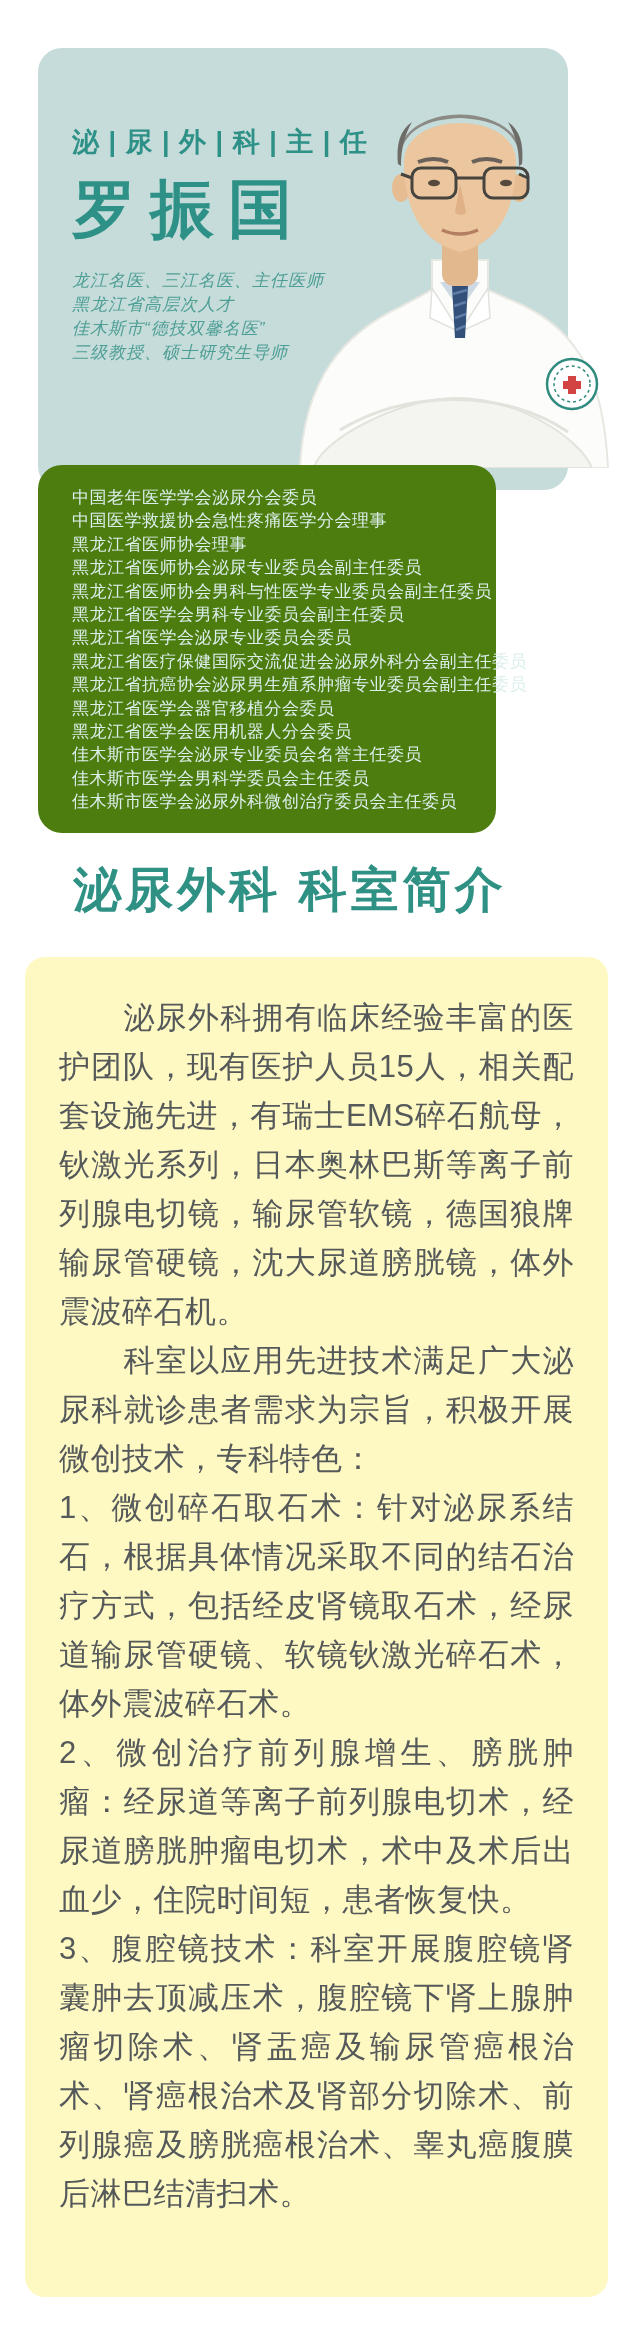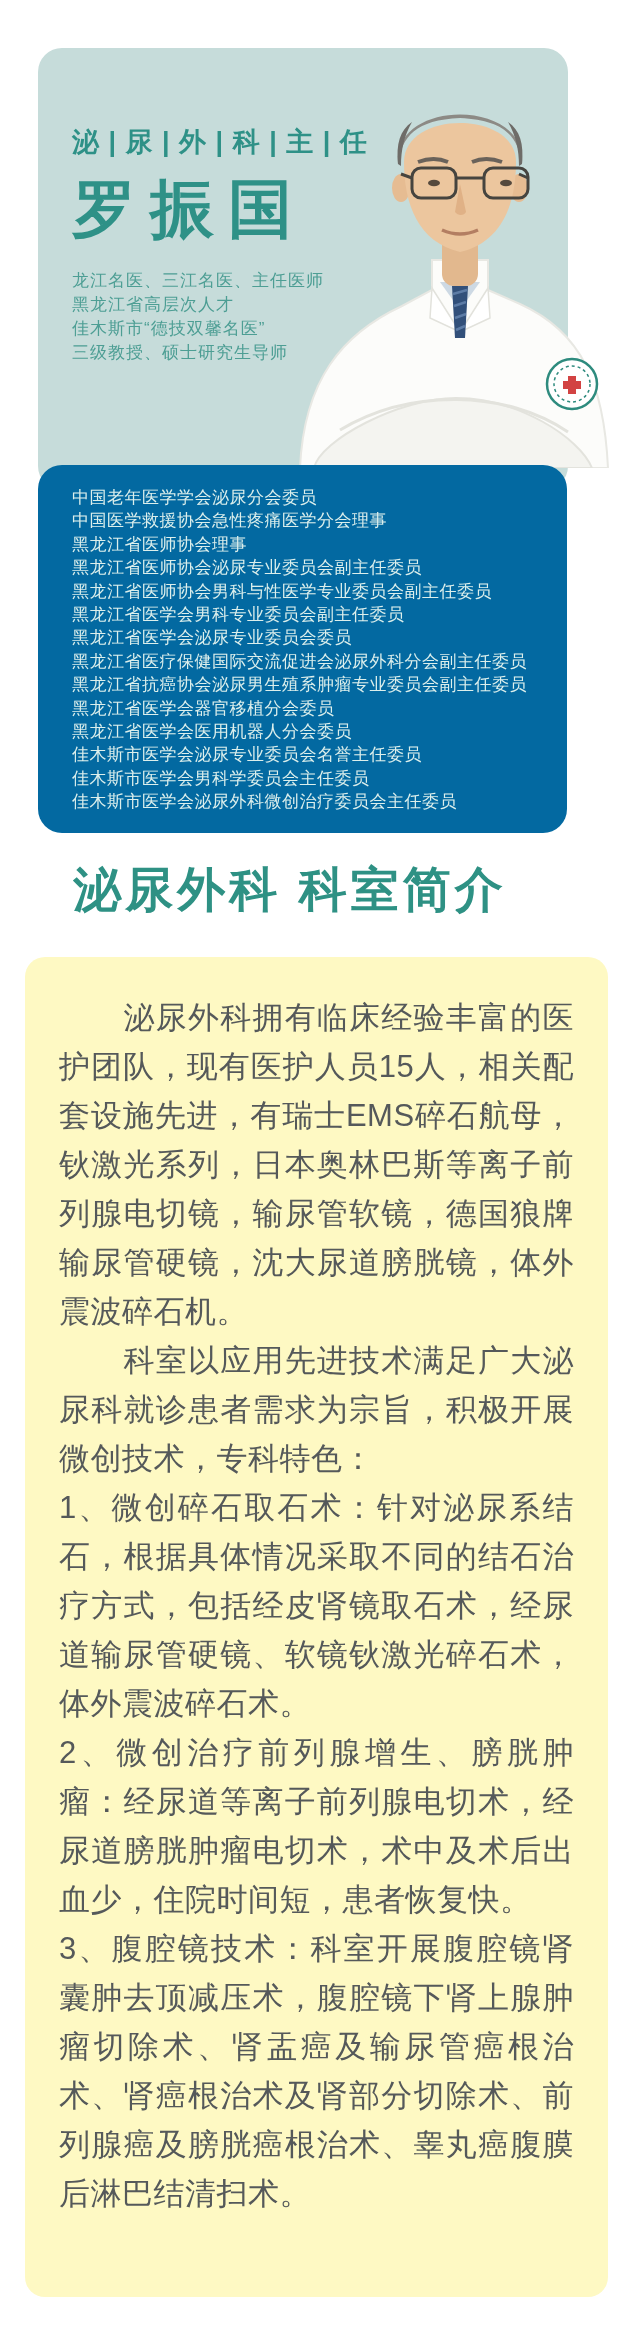--- a/index.html
+++ b/index.html
@@ -54,37 +54,38 @@
   }
   .credentials {
     margin-top:16px;
     list-style:none;
   }
   .credentials li {
     font-size:17px;
     line-height:24px;
     color:#4d9e94;
     letter-spacing:1px;
+    font-style:italic;
   }
 
   
   .photo-wrap {
     position:absolute;
     left:280px; top:32px;
     width:340px; height:436px;
     z-index:2;
     pointer-events:none;
   }
 
   
   .member-card {
     position:absolute;
     left:38px; top:465px;
-    width:529px; height:368px;
-    background:#0369a1;
+    width:458px; height:368px;
+    background:#4d7c0f;
     border-radius:24px;
     z-index:4;
     padding:21px 20px 0 34px;
   }
   .member-card ul { list-style:none; }
   .member-card li {
     font-size:17px;
     line-height:23.4px;
     color:#dcefec;
     letter-spacing:0.5px;

